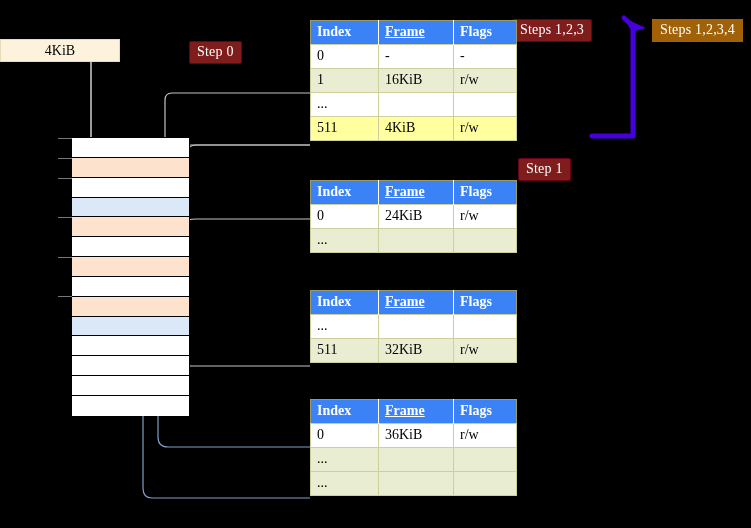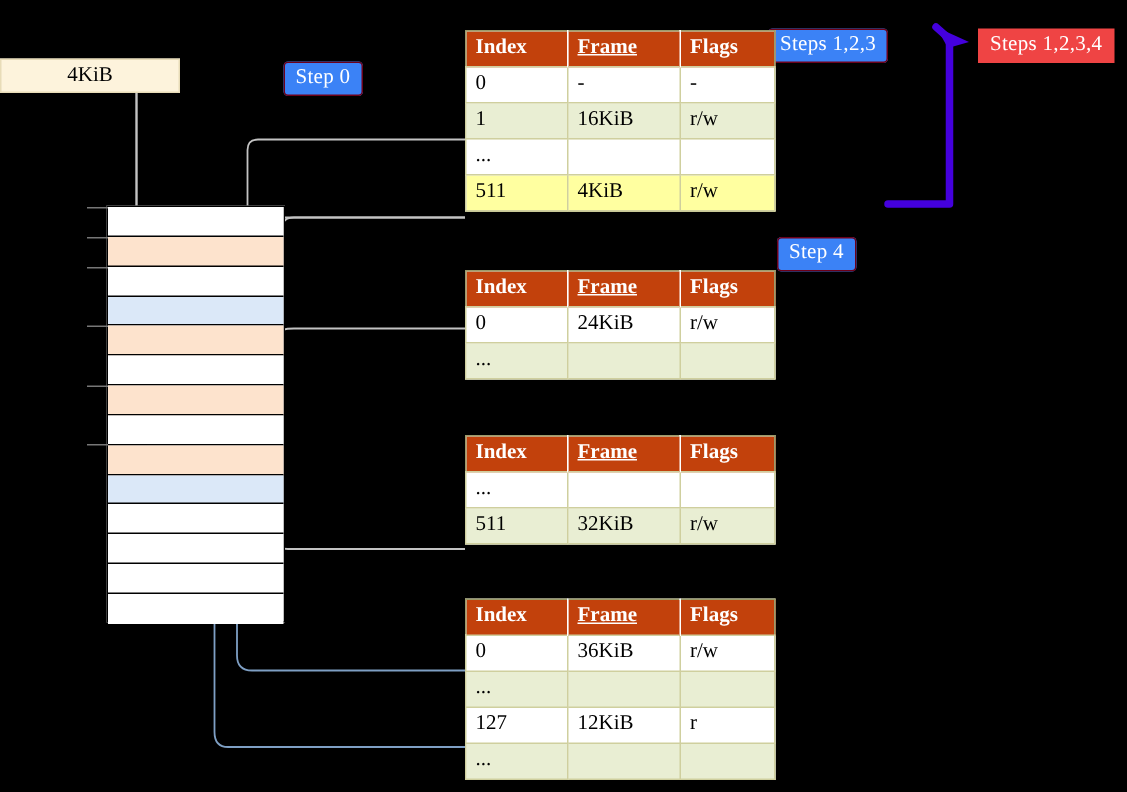--- a/index.html
+++ b/index.html
@@ -3,23 +3,23 @@
 <meta charset="utf-8">
 <style>
   html,body{margin:0;padding:0;background:#000;}
   body{width:751px;height:528px;position:relative;overflow:hidden;
        font-family:"Liberation Serif", serif;}
   .abs{position:absolute;}
 
   
   .badge{position:absolute;color:#fff;font-size:14px;line-height:1;
          padding:4px 8px 5px 8px;white-space:nowrap;letter-spacing:.2px;}
-  .badge-red{background:#3b82f6;border-radius:3px;
+  .badge-red{background:#7f1d1d;border-radius:3px;
              box-shadow:0 0 0 1px #6d0019 inset;}
-  .badge-blue{background:#ef4444;}
+  .badge-blue{background:#a16207;}
 
   
   #kib-box{left:0;top:39px;width:120px;height:23px;background:#fdf3dc;
            border:1px solid #e8dcb8;box-sizing:border-box;
            display:flex;align-items:center;justify-content:center;
            font-size:14px;color:#000;}
 
   
   #memcol{left:71px;top:137px;width:119px;height:278px;
           border:1px solid #000;box-sizing:border-box;background:#fff;}
@@ -29,21 +29,21 @@
   .m-peach{background:#fde3cd;}
   .m-blue{background:#dbe8f8;}
 
   
   .tick{position:absolute;left:58px;width:14px;height:0;
         border-top:1px solid #777;}
 
   
   .ptable{position:absolute;border-collapse:collapse;
           border:1px solid #9b9b6a;background:#fff;font-size:14px;}
-  .ptable th{background:#c2410c;color:#fff;font-weight:bold;
+  .ptable th{background:#3b82f6;color:#fff;font-weight:bold;
              text-align:left;padding:3px 6px 4px 6px;
              border-right:1px solid #fff;}
   .ptable th:last-child{border-right:none;}
   .ptable td{padding:3px 6px 4px 6px;color:#000;
              border:1px solid #cfcf9e;white-space:nowrap;}
   .ptable tr.rw td{background:#e9eed3;}
   .ptable tr.wh td{background:#ffffff;}
   .ptable td.hl{background:#ffffa0 !important;}
   .c-index{width:55px;}
   .c-frame{width:62px;text-decoration:underline;}
@@ -103,21 +103,21 @@
     <path d="M624,18 L646,28 L632,32 Z" fill="#4400dd"></path>
   </g>
 </svg>
 
 <div id="kib-box" class="abs">
   <span>4KiB</span>
 </div>
 
 <div class="badge badge-red" style="left:189px;top:41px;text-align:right;">Step 0</div>
 
-<div class="badge badge-red" style="left:518px;top:158px;">Step 4</div>
+<div class="badge badge-red" style="left:518px;top:158px;">Step 1</div>
 
 <div class="badge badge-red" style="left:512px;top:19px;">Steps 1,2,3</div>
 
 <div class="badge badge-blue" style="left:652px;top:19px;">Steps 1,2,3,4</div>
 
 <div id="memcol" class="abs">
   <div class="memrow m-white"></div>
   <div class="memrow m-peach"></div>
   <div class="memrow m-white"></div>
   <div class="memrow m-blue"></div>
@@ -228,24 +228,19 @@
     <tr class="wh">
       <td>0</td>
       <td>36KiB</td>
       <td>r/w</td>
     </tr>
     <tr class="rw">
       <td>...</td>
       <td></td>
       <td></td>
     </tr>
-    <tr class="wh">
-      <td>127</td>
-      <td>12KiB</td>
-      <td>r</td>
-    </tr>
     <tr class="rw">
       <td>...</td>
       <td></td>
       <td></td>
     </tr>
   </tbody>
 </table>
 
 </body></html>

